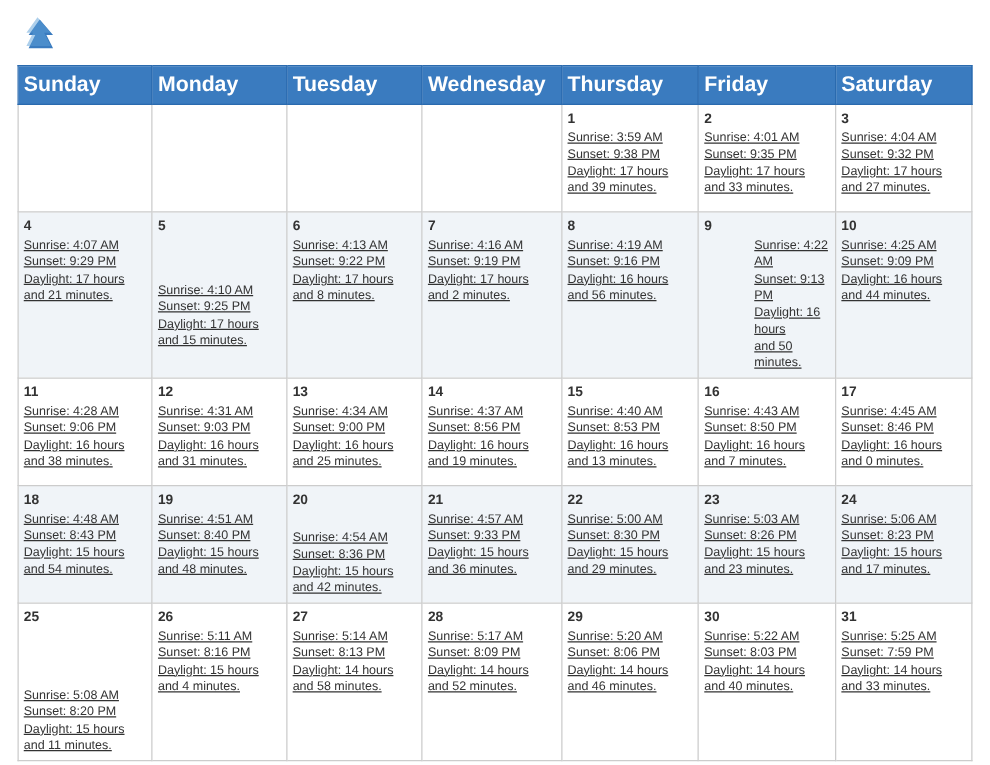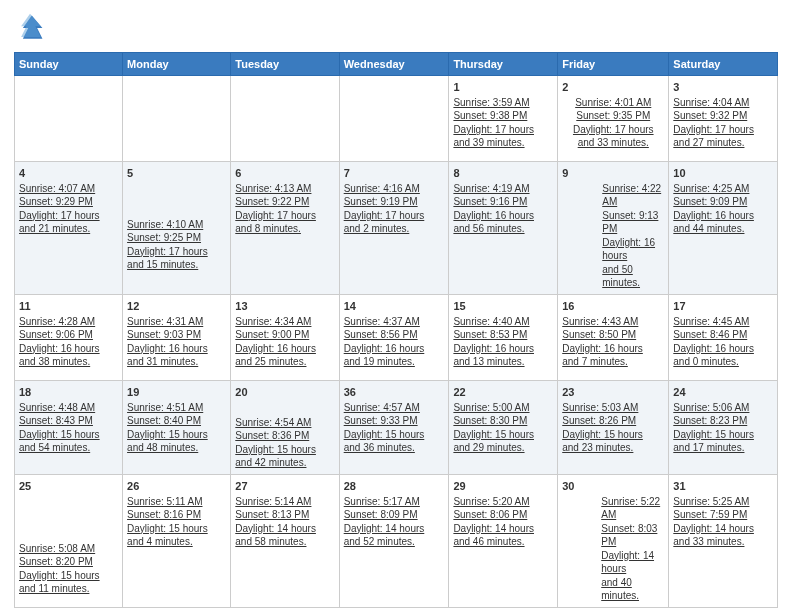--- a/index.html
+++ b/index.html
@@ -52,21 +52,21 @@
       color: #555;
     }
     table {
       width: 100%;
       border-collapse: collapse;
       font-size: 10.5px;
     }
     thead tr th {
       background-color: #3a7bbf;
       color: #fff;
-      font-size: 11px;
+      font-size: 17px;
       font-weight: bold;
       padding: 5px 4px;
       text-align: left;
       border: 1px solid #2a6aae;
     }
     tbody tr td {
       border: 1px solid #ccc;
       vertical-align: top;
       padding: 4px 4px;
       width: 113px;
@@ -133,21 +133,21 @@
           <td></td>
           <td>
             <span class="day-num">1</span>
             <div class="day-info" style="white-space: pre-line;">Sunrise: 3:59 AM
 Sunset: 9:38 PM
 Daylight: 17 hours
 and 39 minutes.</div>
           </td>
           <td>
             <span class="day-num">2</span>
-            <div class="day-info" style="white-space: pre-line; text-align: center;">Sunrise: 4:01 AM
+            <div class="day-info" style="white-space: pre-line;">Sunrise: 4:01 AM
 Sunset: 9:35 PM
 Daylight: 17 hours
 and 33 minutes.</div>
           </td>
           <td>
             <span class="day-num">3</span>
             <div class="day-info" style="white-space: pre-line;">Sunrise: 4:04 AM
 Sunset: 9:32 PM
 Daylight: 17 hours
 and 27 minutes.</div>
@@ -271,21 +271,21 @@
 and 48 minutes.</div>
           </td>
           <td>
             <span class="day-num">20</span>
             <div class="day-info" style="white-space: pre-line; margin-top: 16px;">Sunrise: 4:54 AM
 Sunset: 8:36 PM
 Daylight: 15 hours
 and 42 minutes.</div>
           </td>
           <td>
-            <span class="day-num">36</span>
+            <span class="day-num">21</span>
             <div class="day-info" style="white-space: pre-line;">Sunrise: 4:57 AM
 Sunset: 9:33 PM
 Daylight: 15 hours
 and 36 minutes.</div>
           </td>
           <td>
             <span class="day-num">22</span>
             <div class="day-info" style="white-space: pre-line;">Sunrise: 5:00 AM
 Sunset: 8:30 PM
 Daylight: 15 hours
@@ -337,21 +337,21 @@
           </td>
           <td>
             <span class="day-num">29</span>
             <div class="day-info" style="white-space: pre-line;">Sunrise: 5:20 AM
 Sunset: 8:06 PM
 Daylight: 14 hours
 and 46 minutes.</div>
           </td>
           <td>
             <span class="day-num">30</span>
-            <div class="day-info" style="white-space: pre-line; margin-left: 39px;">Sunrise: 5:22 AM
+            <div class="day-info" style="white-space: pre-line;">Sunrise: 5:22 AM
 Sunset: 8:03 PM
 Daylight: 14 hours
 and 40 minutes.</div>
           </td>
           <td>
             <span class="day-num">31</span>
             <div class="day-info" style="white-space: pre-line;">Sunrise: 5:25 AM
 Sunset: 7:59 PM
 Daylight: 14 hours
 and 33 minutes.</div>

